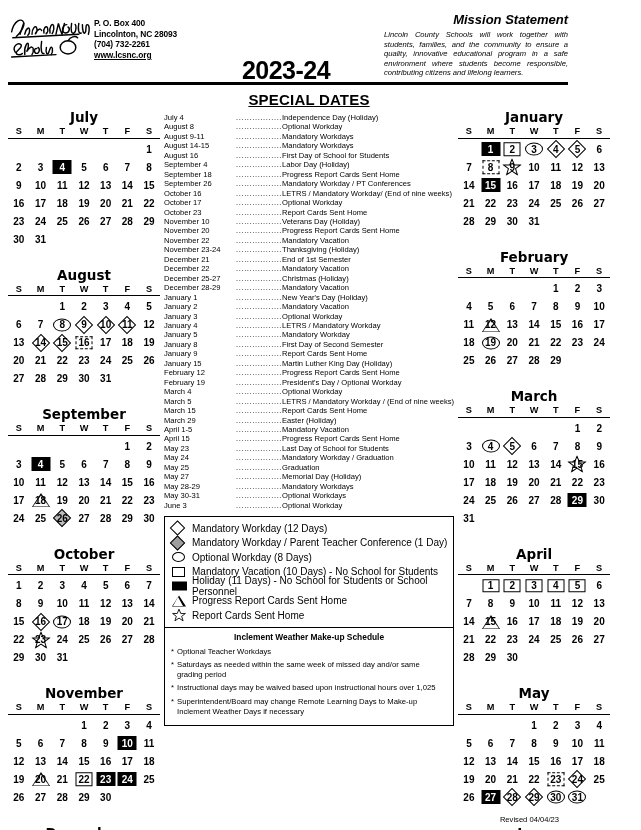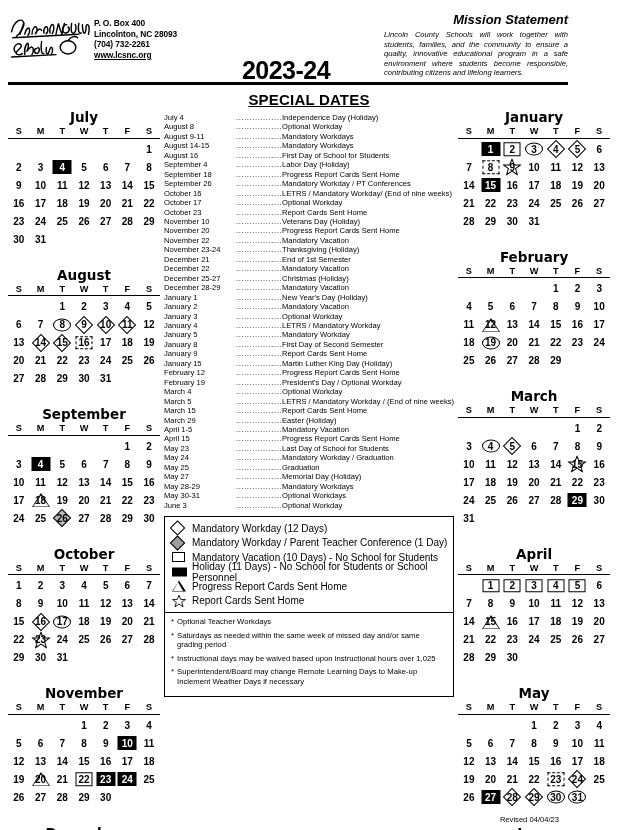--- a/index.html
+++ b/index.html
@@ -757,20 +757,26 @@
               <span>Mandatory Workday (12 Days)</span>
             </div>
             <div class="lg-row">
               <span class="lg-ico">
                 <span class="s lg-diamond-pt"></span>
               </span>
               <span>Mandatory Workday / Parent Teacher Conference (1 Day)</span>
             </div>
             <div class="lg-row">
               <span class="lg-ico">
+                <span class="s lg-circle"></span>
+              </span>
+              <span>Optional Workday (8 Days)</span>
+            </div>
+            <div class="lg-row">
+              <span class="lg-ico">
                 <span class="s lg-square"></span>
               </span>
               <span>Mandatory Vacation (10 Days) - No School for Students</span>
             </div>
             <div class="lg-row">
               <span class="lg-ico">
                 <span class="s lg-black"></span>
               </span>
               <span>Holiday (11 Days) - No School for Students or School Personnel</span>
             </div>
@@ -786,20 +792,21 @@
                 <svg class="s" style="transform:translateY(-50%)" width="14" height="13" viewBox="0 0 24 22">
                   <polygon points="12,1 15,8.4 23,8.4 16.6,13.2 19,21 12,16.3 5,21 7.4,13.2 1,8.4 9,8.4" fill="none" stroke="#000" stroke-width="1.5"></polygon>
                 </svg>
               </span>
               <span>Report Cards Sent Home</span>
             </div>
           </div>
       </div>
 
       <div class="inc-box">
+        <div class="inc-title">Inclement Weather Make-up Schedule</div>
         <div id="inc-list">
             <div class="inc-item">
               <span class="inc-star">*</span>
               <span class="inc-txt">Optional Teacher Workdays</span>
             </div>
             <div class="inc-item">
               <span class="inc-star">*</span>
               <span class="inc-txt">Saturdays as needed within the same week of missed day and/or same grading period</span>
             </div>
             <div class="inc-item">

